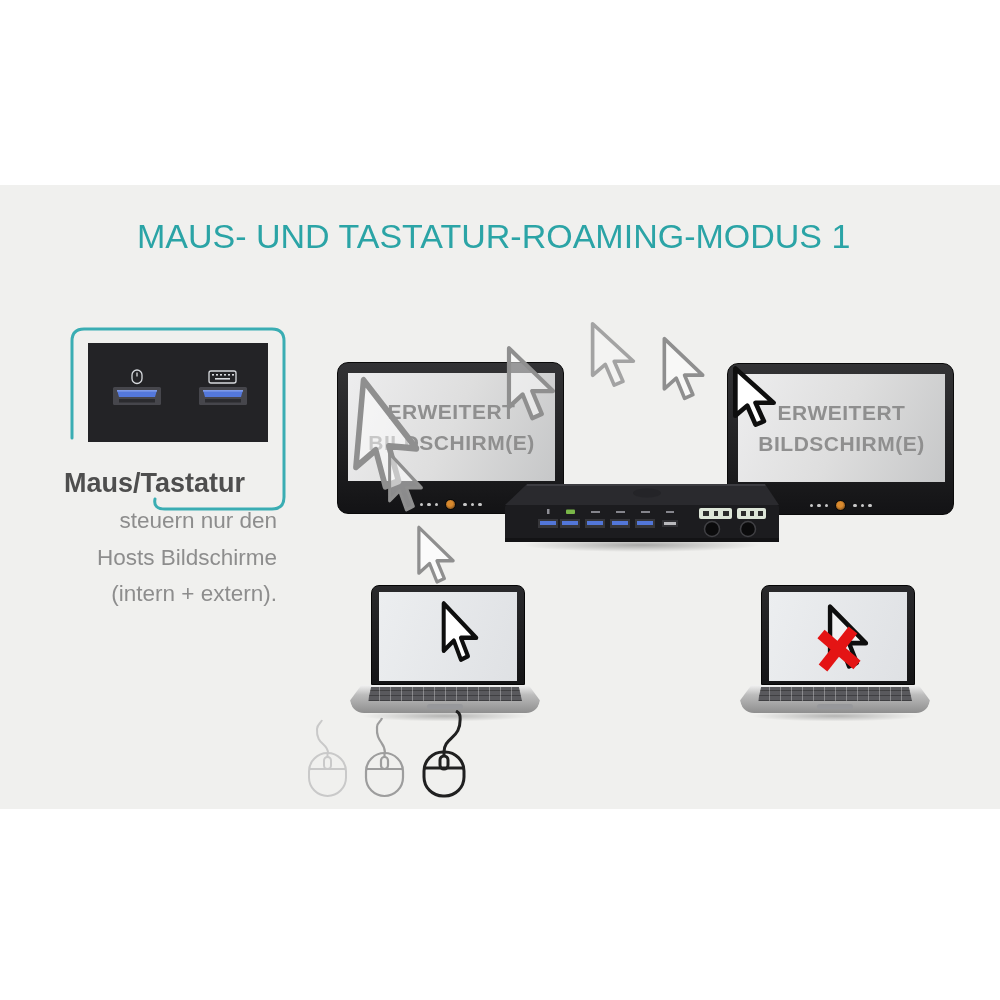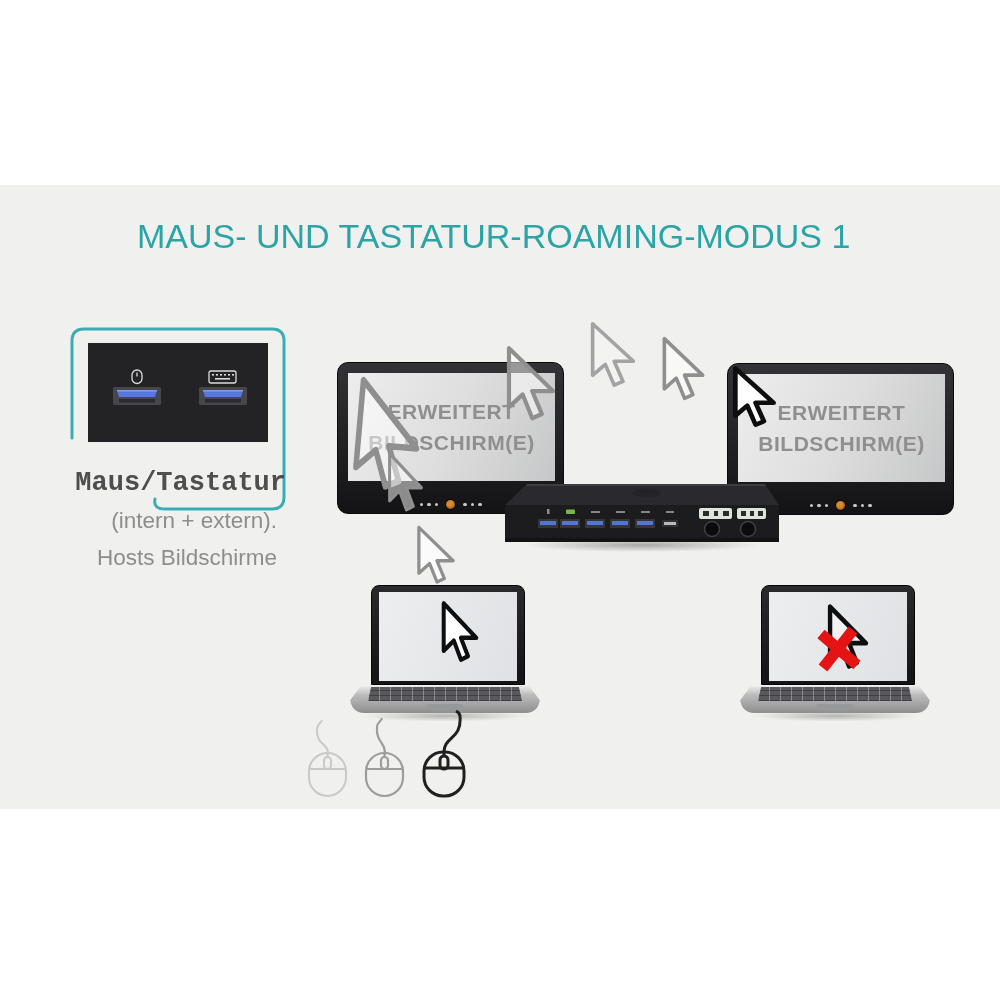--- a/index.html
+++ b/index.html
@@ -11,22 +11,22 @@
   #logo{position:absolute;left:28px;top:206px;width:118px;height:56px;}
   #logo .logo-text{position:absolute;left:40px;top:9px;font-size:28px;font-weight:bold;
         color:#b7b7b7;letter-spacing:1px;font-style:italic;}
   #logo sup{font-size:11px;color:#b7b7b7;}
   #title{position:absolute;left:137px;top:217px;font-size:34px;font-weight:400;
          color:#2ba4a6;letter-spacing:0px;white-space:nowrap;}
 
   
   #callout-border{position:absolute;left:64px;top:320px;}
   #usb-panel{position:absolute;left:88px;top:343px;width:180px;height:99px;background:#232326;}
-  #callout-heading{position:absolute;left:64px;top:468px;width:222px;text-align:right;
-        font-size:27px;font-weight:bold;color:#4e4e4e;font-family:Liberation Mono, monospace;}
+  #callout-heading{position:absolute;left:64px;top:468px;width:222px;text-align:left;
+        font-size:27px;font-weight:bold;color:#4e4e4e;}
   #callout-text{position:absolute;left:60px;top:503px;width:217px;text-align:right;
         font-size:22.5px;line-height:36.5px;color:#8d8d8d;}
 
   
   .monitor{position:absolute;width:227px;height:185px;}
   .m-shadow{position:absolute;top:164px;left:50%;transform:translateX(-50%);width:160px;height:14px;
         background:radial-gradient(closest-side,rgba(0,0,0,.28),rgba(0,0,0,0) 75%);}
   .m-bezel{position:absolute;left:0;top:0;width:227px;height:152px;border-radius:11px;
         background:linear-gradient(#333335,#131315);border:1px solid #0a0a0a;box-sizing:border-box;margin-top:43px;}
   .m-screen{position:absolute;left:10px;top:10px;width:207px;height:108px;
@@ -114,22 +114,23 @@
       <g>
         <rect x="111" y="44" width="48" height="18" rx="1.5" fill="#46464c"></rect>
         <polygon points="115,47 155,47 153,54 117,54" fill="#5478dc"></polygon>
         <rect x="115" y="47" width="40" height="1.6" fill="#7e9ae8"></rect>
         <rect x="117" y="56" width="36" height="3.5" fill="#2b2b2f"></rect>
       </g>
     </svg>
   </div>
   <div id="callout-heading">Maus/Tastatur</div>
   <div id="callout-text">
+    <div>steuern nur den</div>
+    <div>Hosts Bildschirme</div>
     <div>(intern + extern).</div>
-    <div>Hosts Bildschirme</div>
   </div>
 
   <div class="monitor" style="left:337px;top:319px;">
     <div class="m-shadow"></div>
     <div class="m-neck"></div>
     <div class="m-base"></div>
     <div class="m-bezel">
       <div class="m-screen">
         <div class="m-line">ERWEITERT</div>
         <div class="m-line">BILDSCHIRM(E)</div>

